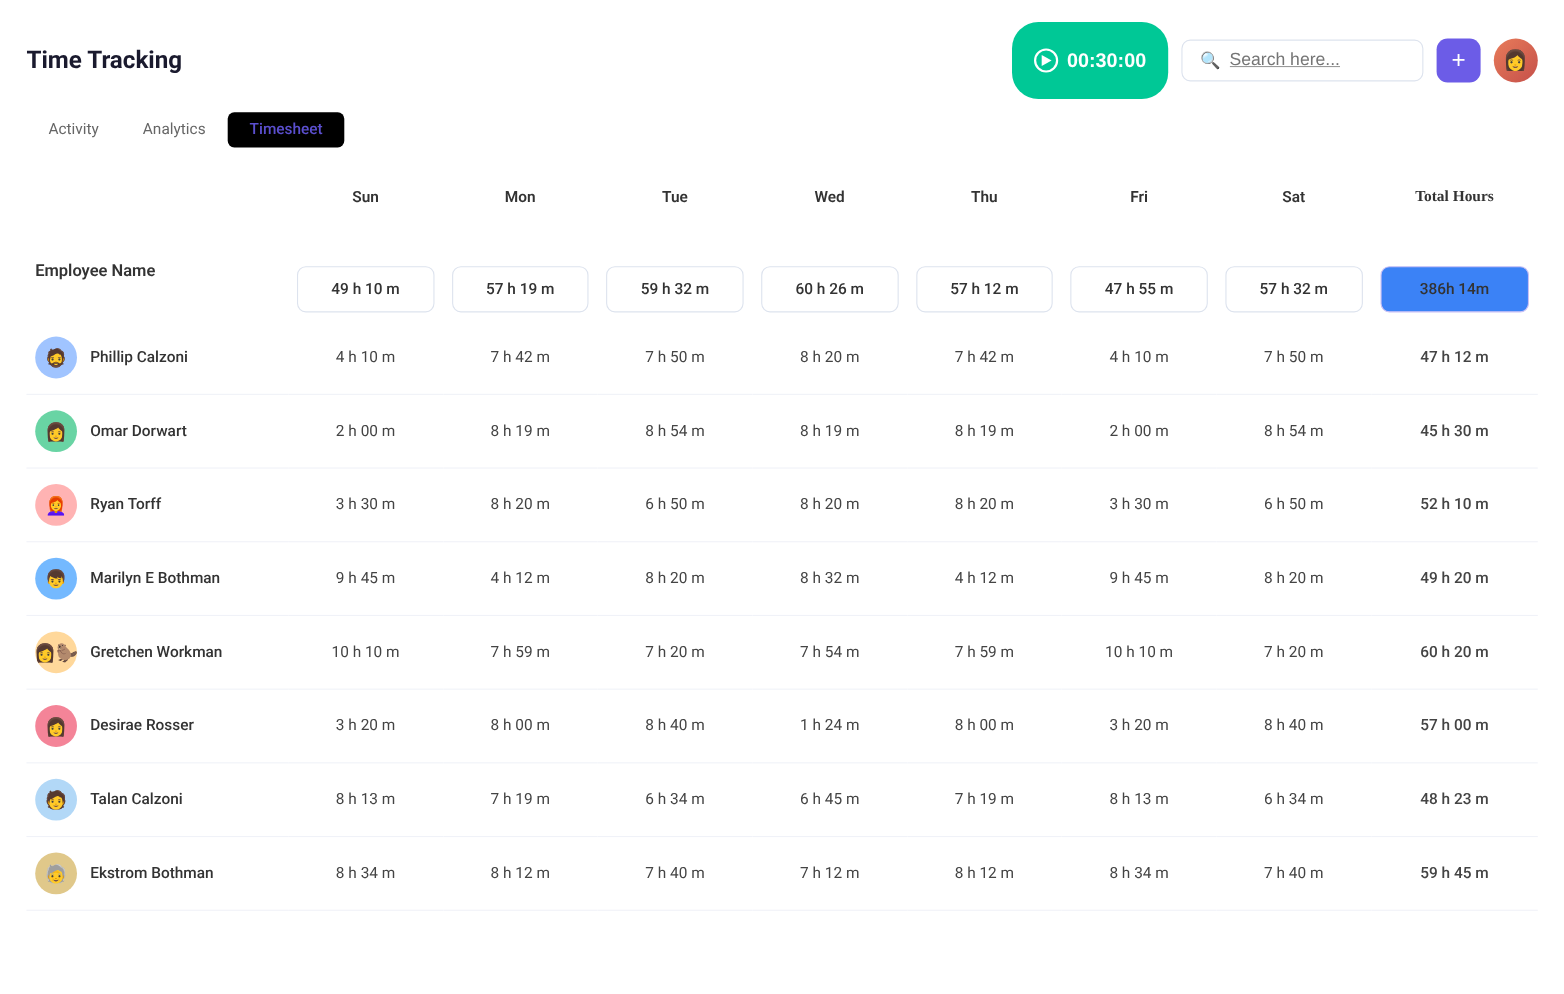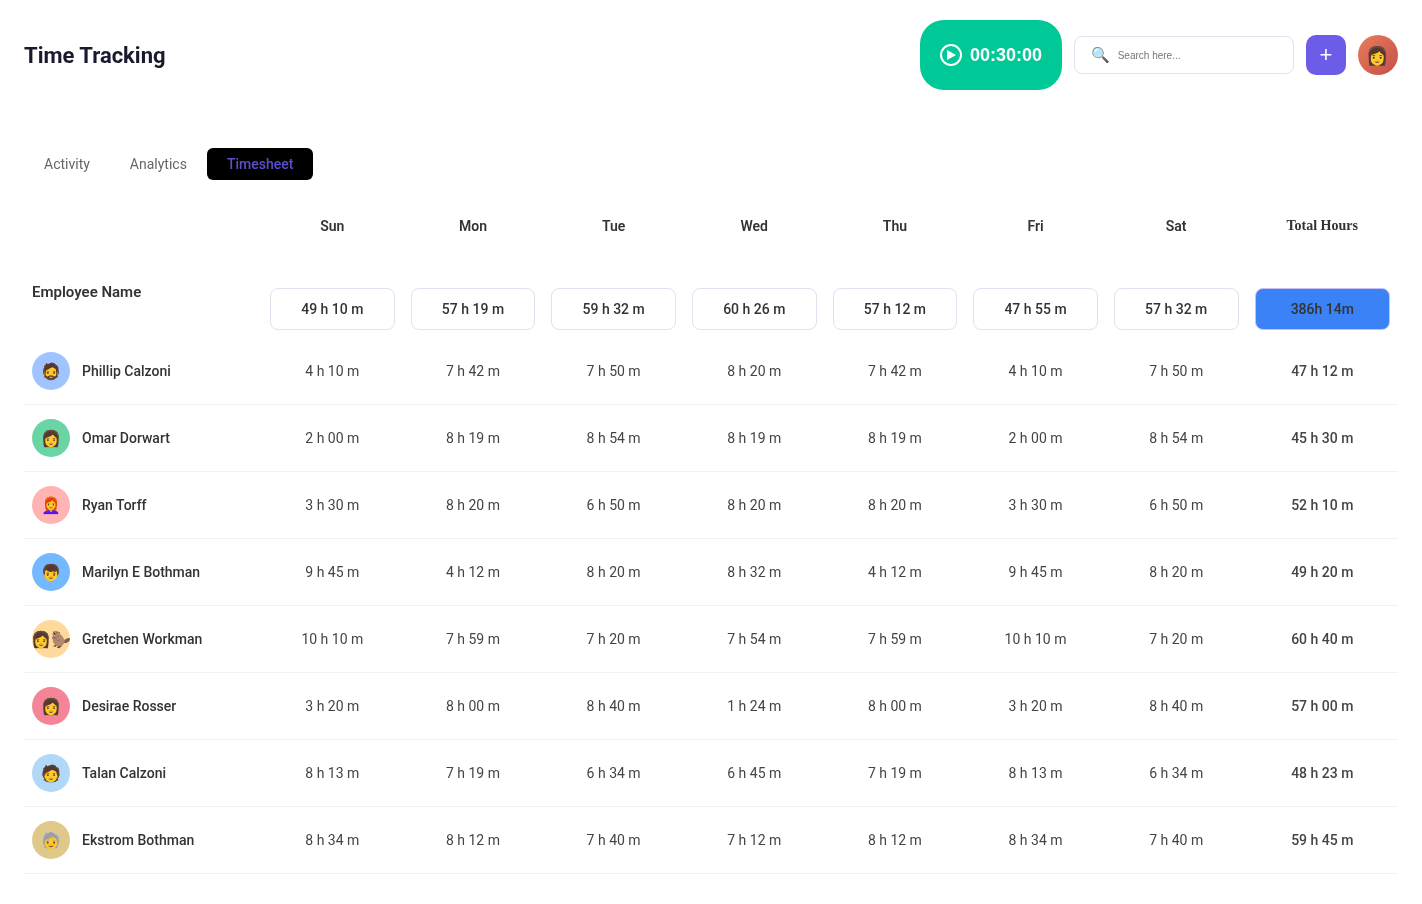--- a/index.html
+++ b/index.html
@@ -36,21 +36,21 @@
       margin-left: 2px;
     }
 
     .search-box {
       display: flex; align-items: center; gap: 8px;
       border: 1.5px solid #dde3ee; border-radius: 8px;
       padding: 9px 16px; background: #fff; width: 220px;
     }
     .search-icon { color: #aab; font-size: 15px; }
     .search-input {
-      border: none; outline: none; font-size: 10px; color: #999; width: 100%; background: transparent;
+      border: none; outline: none; font-size: 16px; color: #999; width: 100%; background: transparent; text-decoration: underline;
     }
 
     .add-btn {
       width: 40px; height: 40px; border-radius: 10px;
       background: #6c5ce7; color: #fff; border: none;
       font-size: 22px; cursor: pointer;
       display: flex; align-items: center; justify-content: center;
     }
 
     .avatar-circle {
@@ -58,21 +58,21 @@
       background: linear-gradient(135deg, #e87c5a, #c5504a);
       cursor: pointer; overflow: hidden; display: flex; align-items: center; justify-content: center;
       font-size: 18px;
     }
 
     .tabs {
       display: flex; gap: 0; padding: 12px 24px 0 24px;
     }
     .tab {
       padding: 8px 20px; font-size: 14px; cursor: pointer;
-      border-radius: 6px; color: #666; font-weight: 400; margin-top: 46px;
+      border-radius: 6px; color: #666; font-weight: 400;
     }
     .tab.active {
       background: #000000; color: #5b4fcf; font-weight: 500;
     }
 
     .content { padding: 28px 24px 24px 24px; }
 
     .timesheet-table {
       width: 100%; border-collapse: separate; border-spacing: 0;
     }
@@ -265,21 +265,21 @@
               <span class="emp-name">Gretchen Workman</span>
             </div>
           </td>
           <td>10 h 10 m</td>
           <td>7 h 59 m</td>
           <td>7 h 20 m</td>
           <td>7 h 54 m</td>
           <td>7 h 59 m</td>
           <td>10 h 10 m</td>
           <td>7 h 20 m</td>
-          <td class="total-cell">60 h 40 m</td>
+          <td class="total-cell">60 h 20 m</td>
         </tr>
         <tr class="employee-row">
           <td style="text-align: left;">
             <div class="employee-cell">
               <div class="emp-avatar" style="background: rgb(244, 132, 152);">👩</div>
               <span class="emp-name">Desirae Rosser</span>
             </div>
           </td>
           <td>3 h 20 m</td>
           <td>8 h 00 m</td>

